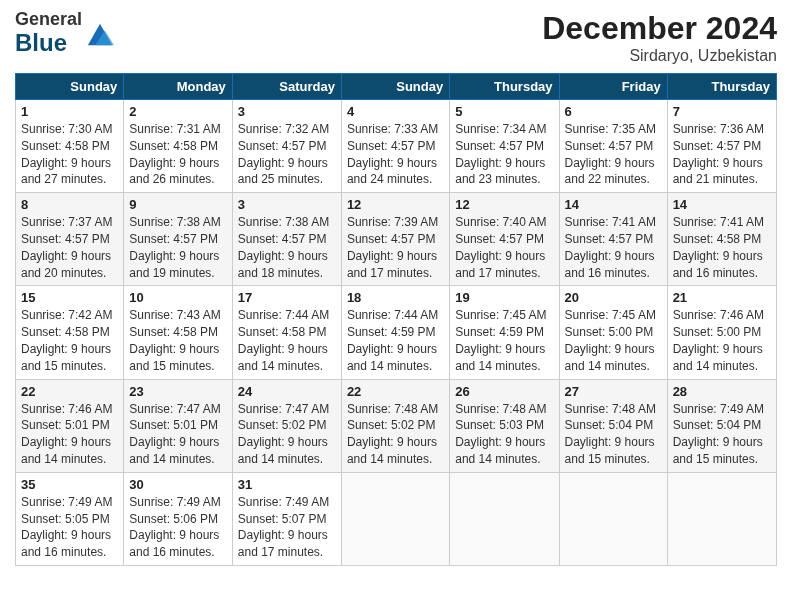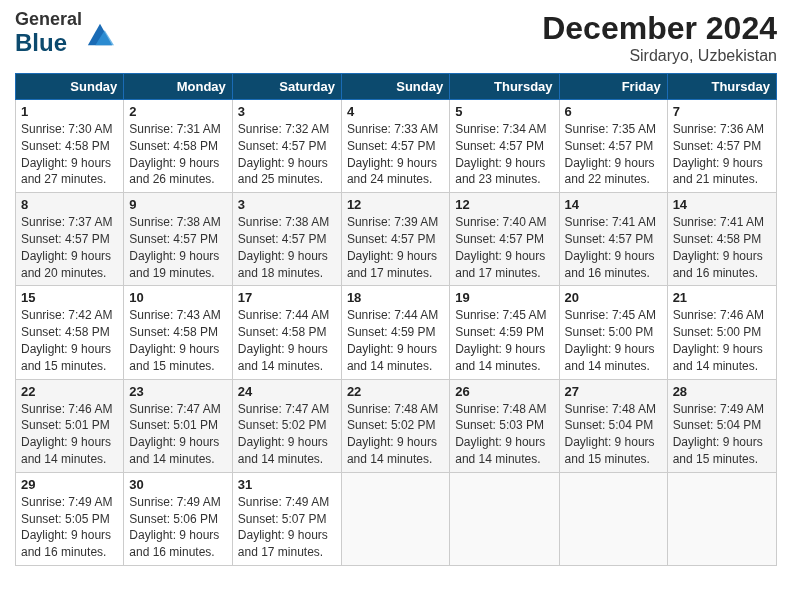--- a/index.html
+++ b/index.html
@@ -236,21 +236,21 @@
             <span class="day-num">27</span>
             <div class="day-info">Sunrise: 7:48 AM<br>Sunset: 5:04 PM<br>Daylight: 9 hours and 15 minutes.</div>
           </td>
           <td>
             <span class="day-num">28</span>
             <div class="day-info">Sunrise: 7:49 AM<br>Sunset: 5:04 PM<br>Daylight: 9 hours and 15 minutes.</div>
           </td>
         </tr>
         <tr>
           <td>
-            <span class="day-num">29</span>
+            <span class="day-num">35</span>
             <div class="day-info">Sunrise: 7:49 AM<br>Sunset: 5:05 PM<br>Daylight: 9 hours and 16 minutes.</div>
           </td>
           <td>
             <span class="day-num">30</span>
             <div class="day-info">Sunrise: 7:49 AM<br>Sunset: 5:06 PM<br>Daylight: 9 hours and 16 minutes.</div>
           </td>
           <td>
             <span class="day-num">31</span>
             <div class="day-info">Sunrise: 7:49 AM<br>Sunset: 5:07 PM<br>Daylight: 9 hours and 17 minutes.</div>
           </td>

